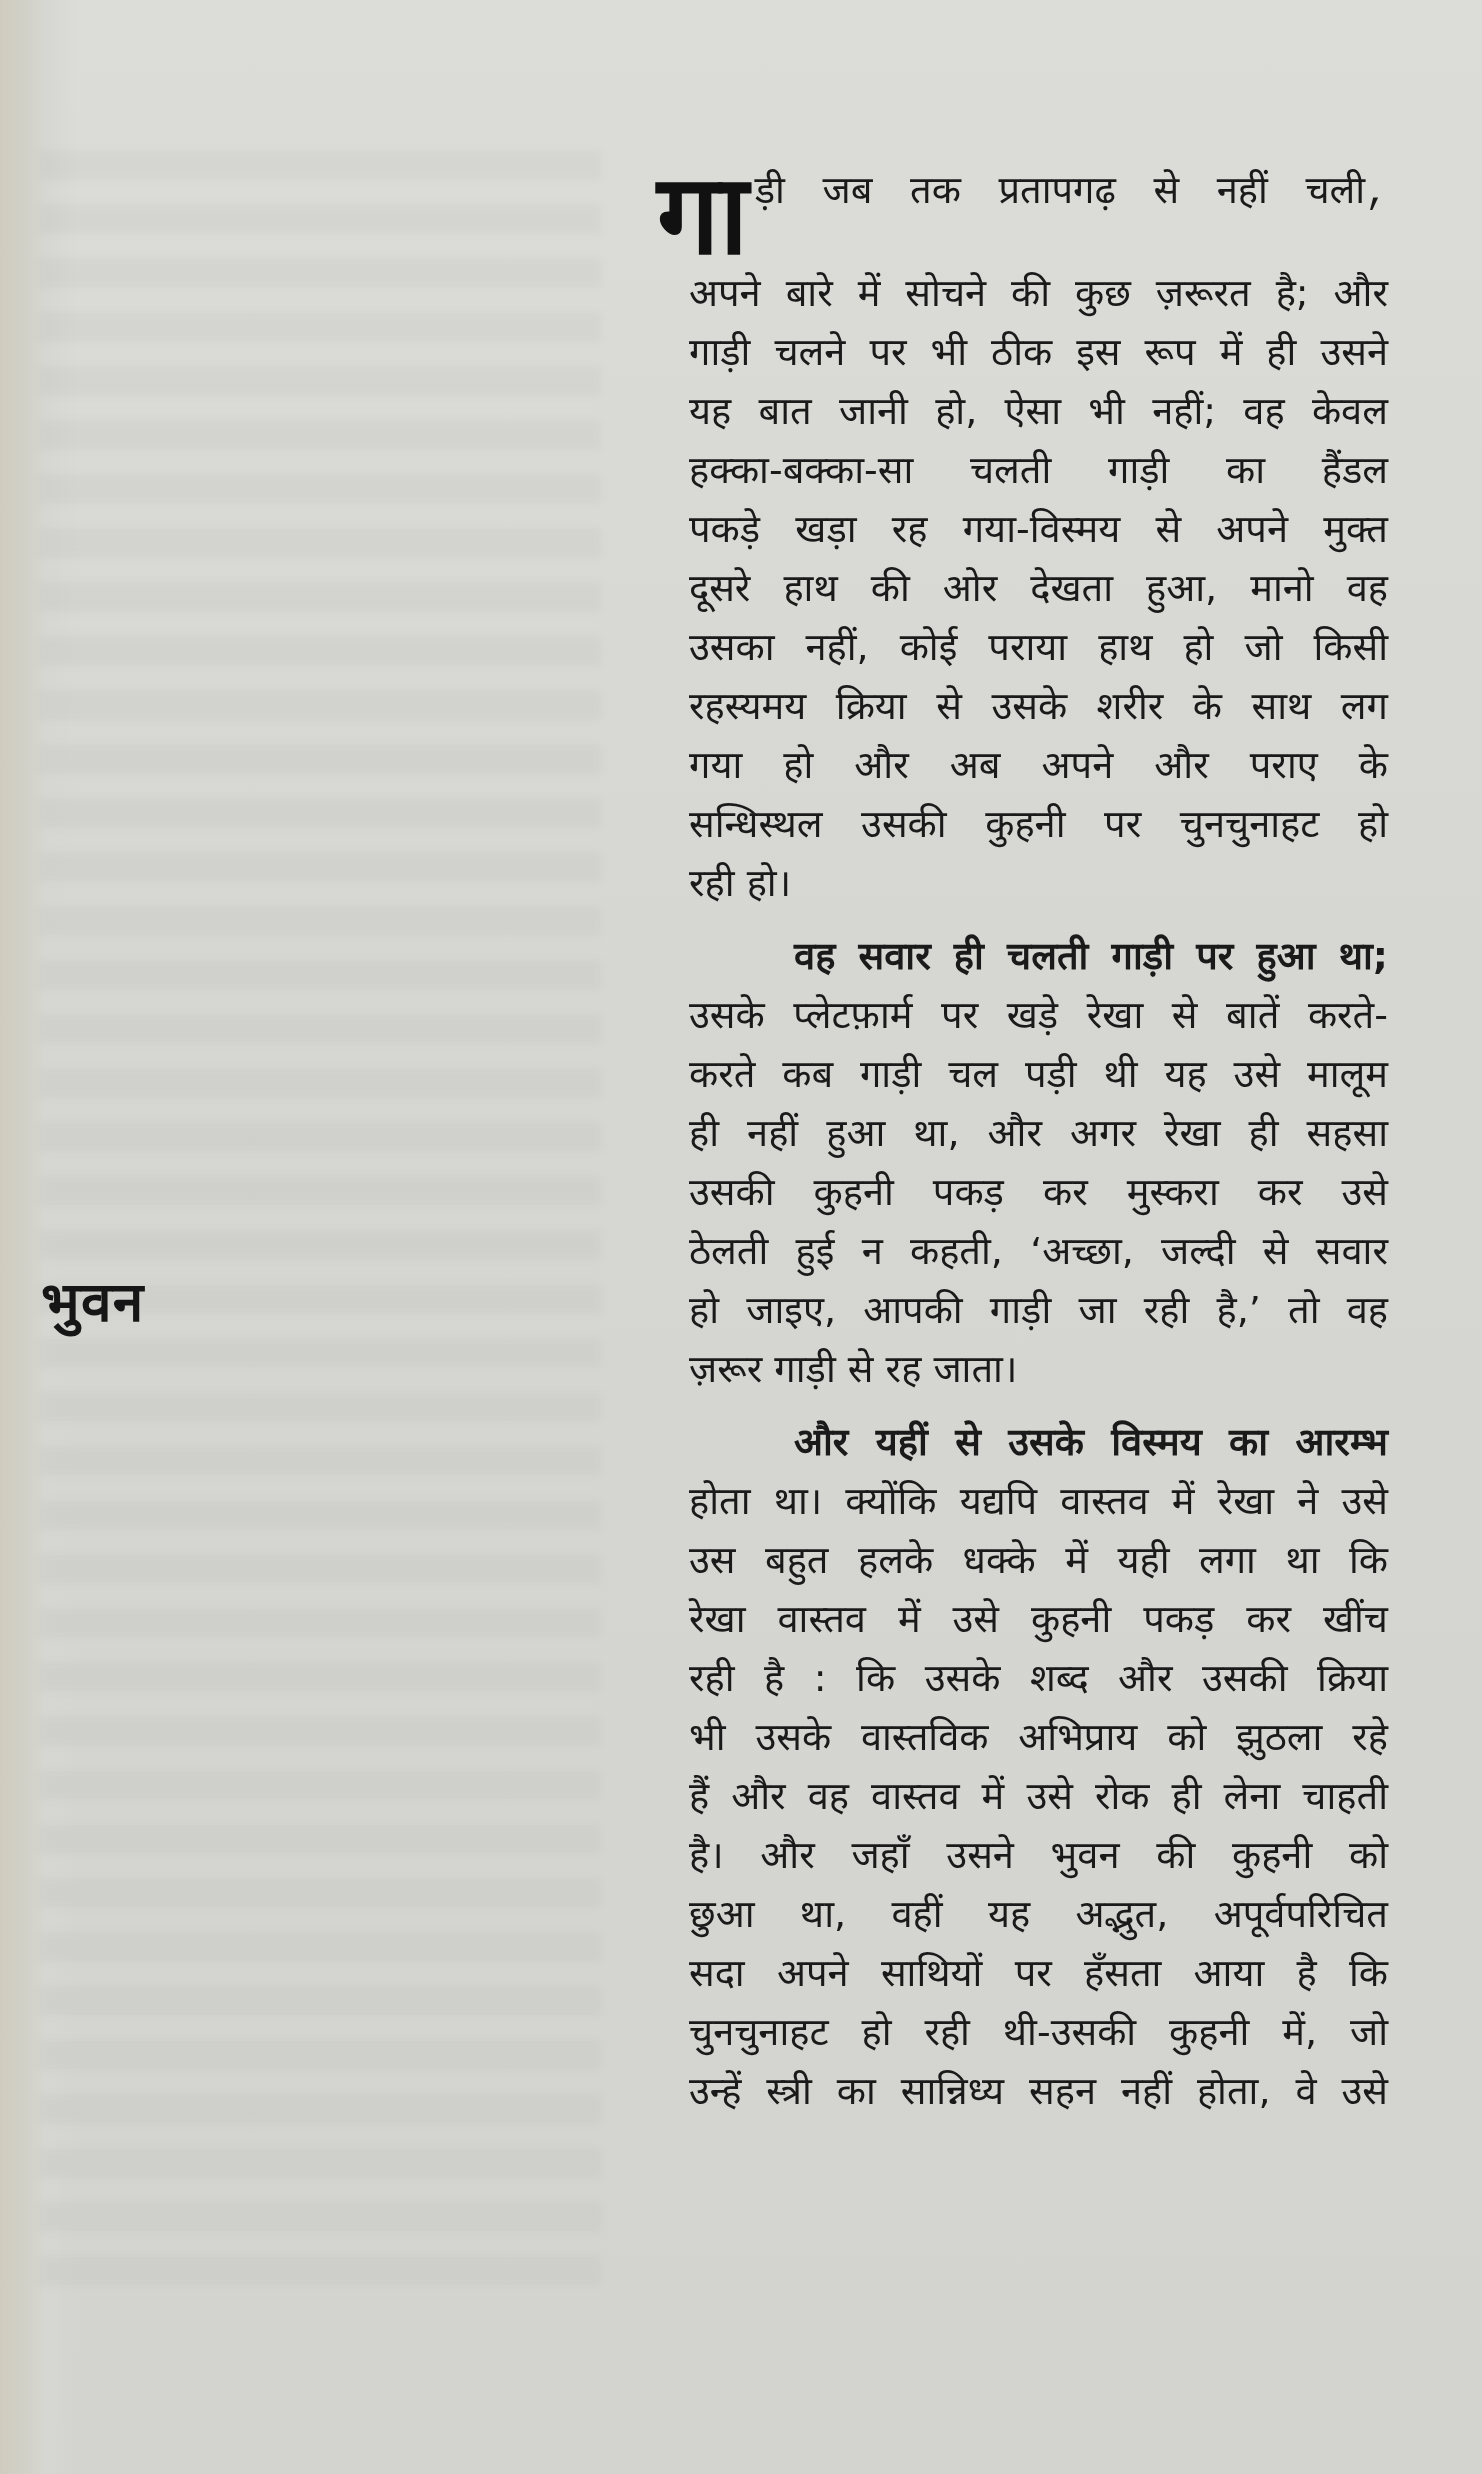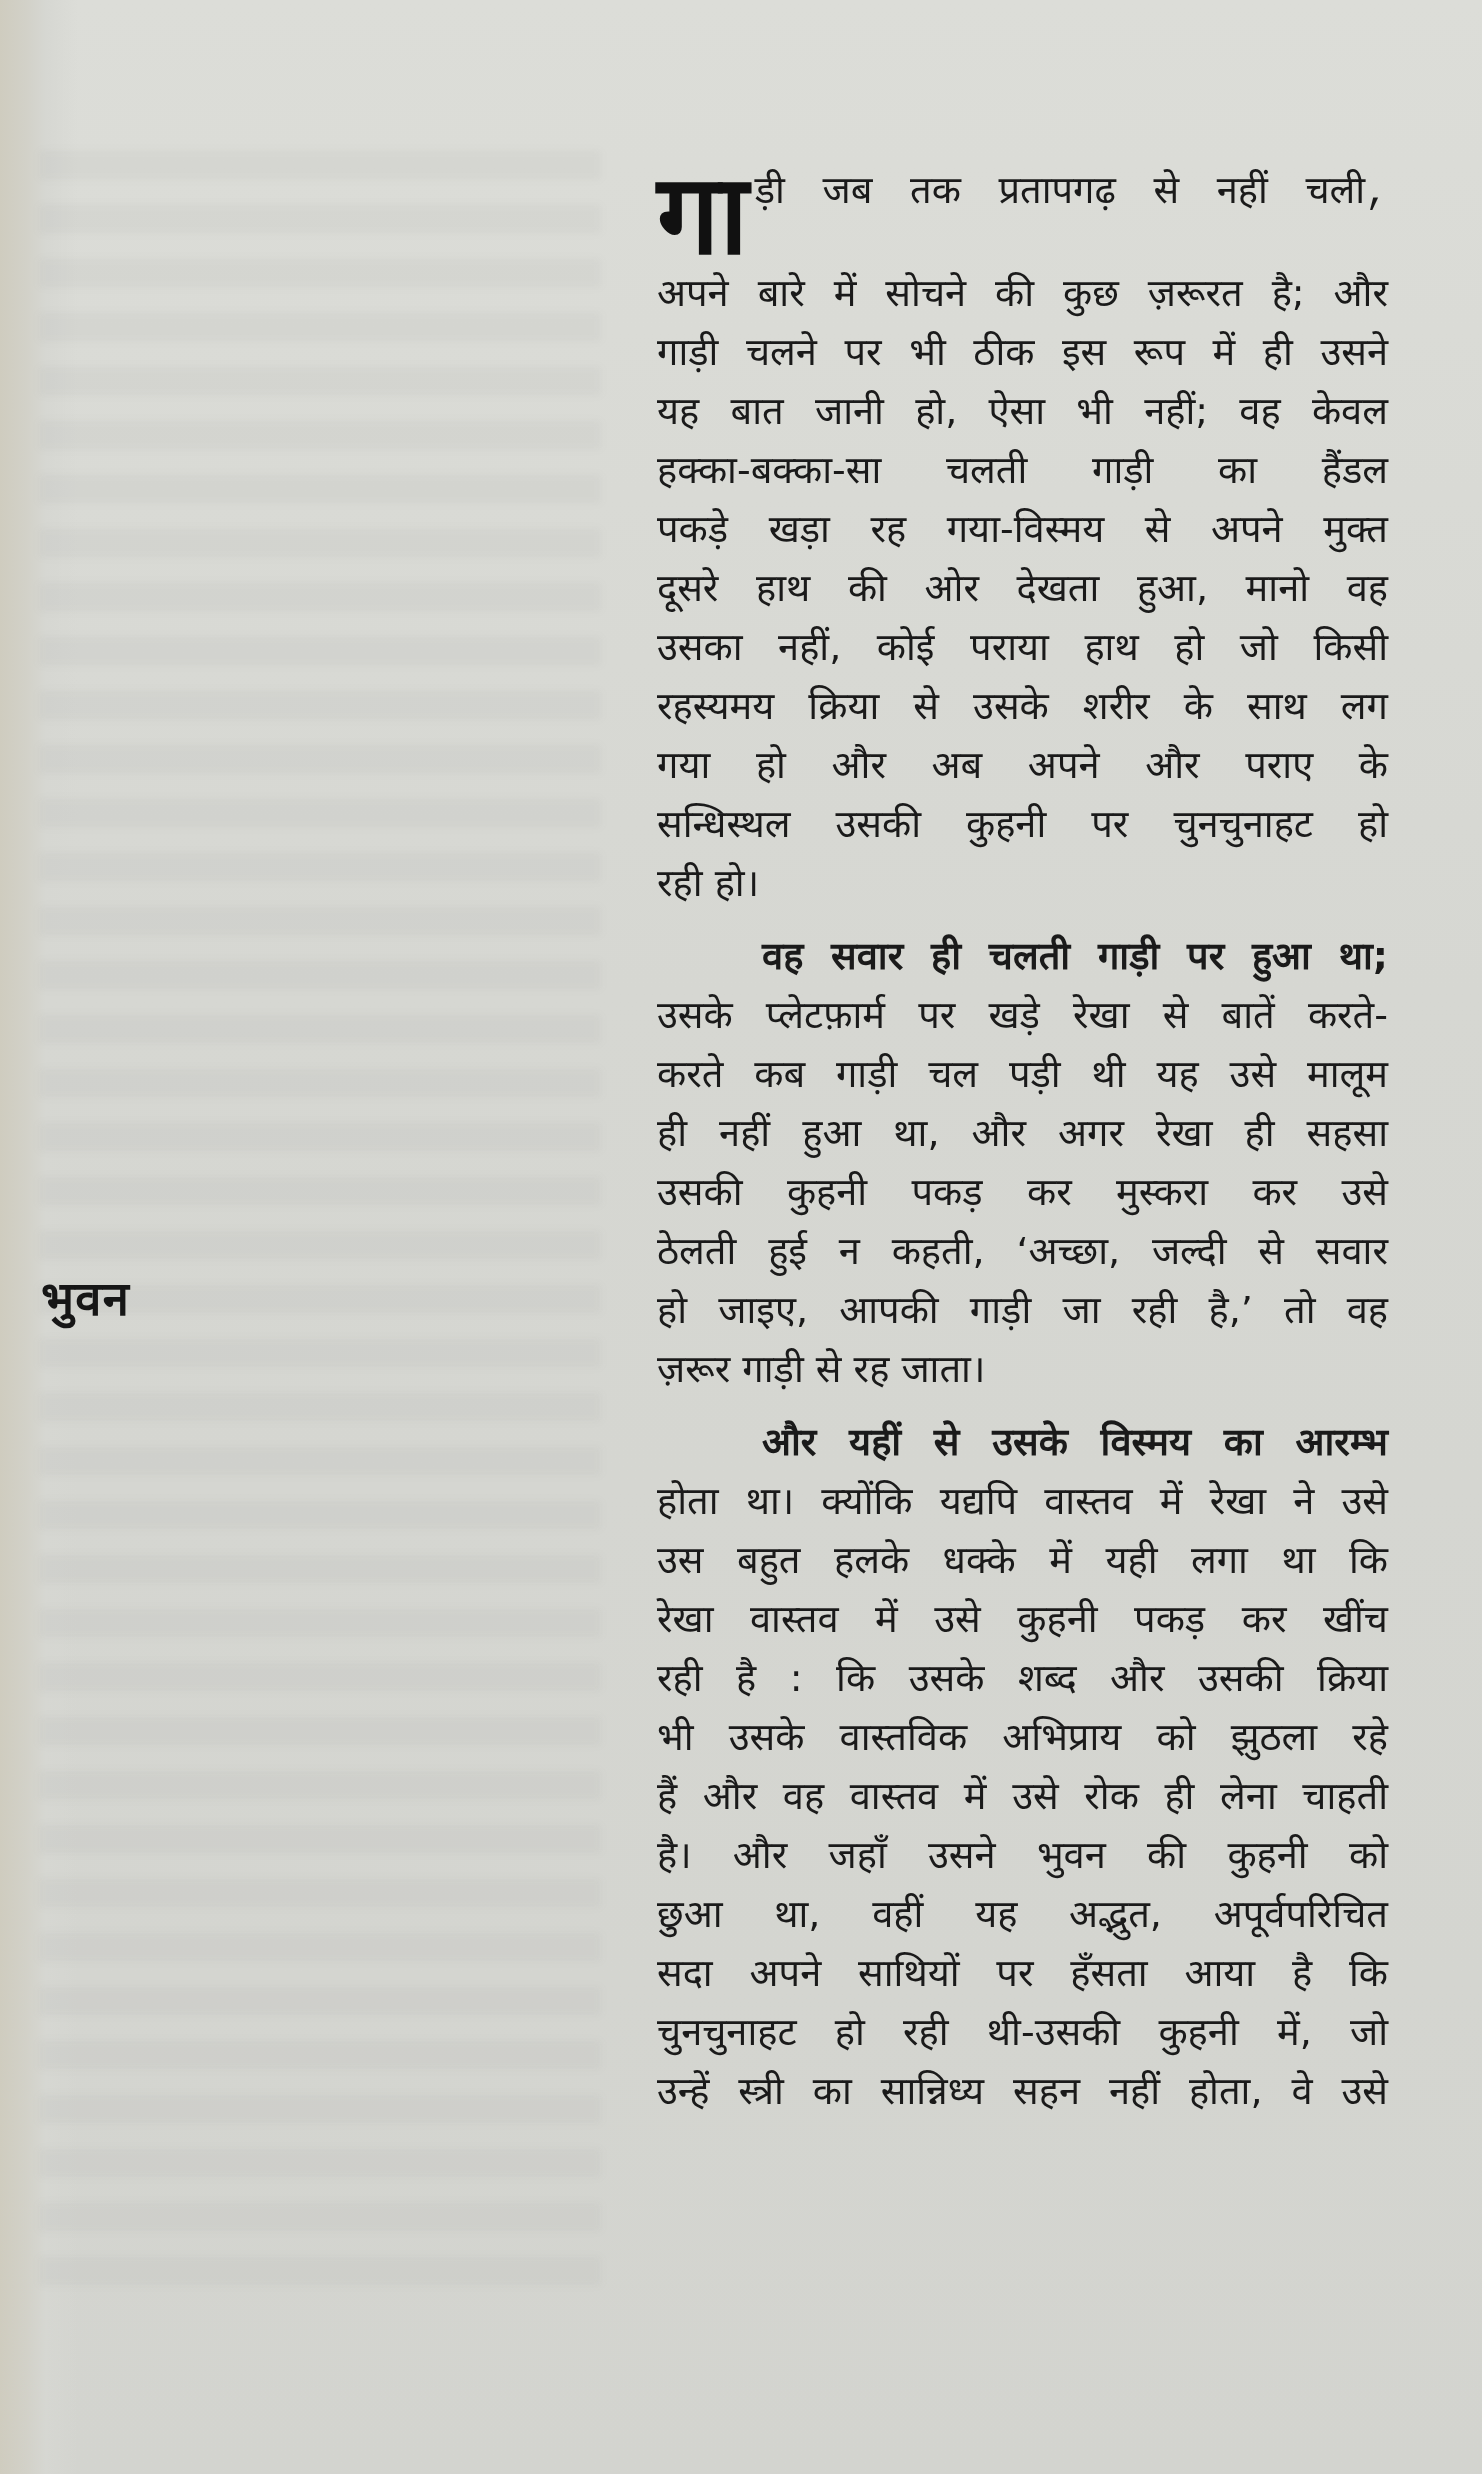--- a/index.html
+++ b/index.html
@@ -35,21 +35,21 @@
       rgba(120,120,118,0.10) 30px,
       rgba(0,0,0,0) 30px,
       rgba(0,0,0,0) 54px);
     filter: blur(3.9px);
     opacity: 0.55;
   }
   .chapter-title {
     position: absolute;
     left: 41px;
     top: 1275px;
-    font-size: 47px;
+    font-size: 55px;
     line-height: 1;
     color: #161616;
     font-weight: bold;
     letter-spacing: 1.3px;
   }
   .text-column {
     position: absolute;
     left: 657px;
     top: 163px;
     width: 731px;
@@ -63,20 +63,21 @@
     text-align-last: left;
   }
   .para + .para {
     margin-top: 14.4px;
   }
   .line {
     display: block;
     white-space: nowrap;
     text-align: justify;
     text-align-last: justify;
+    margin-left: 32px;
   }
   .line.last {
     text-align-last: left;
   }
   .indent {
     padding-left: 105px;
     font-weight: bold;
   }
   .dropcap {
     float: left;

